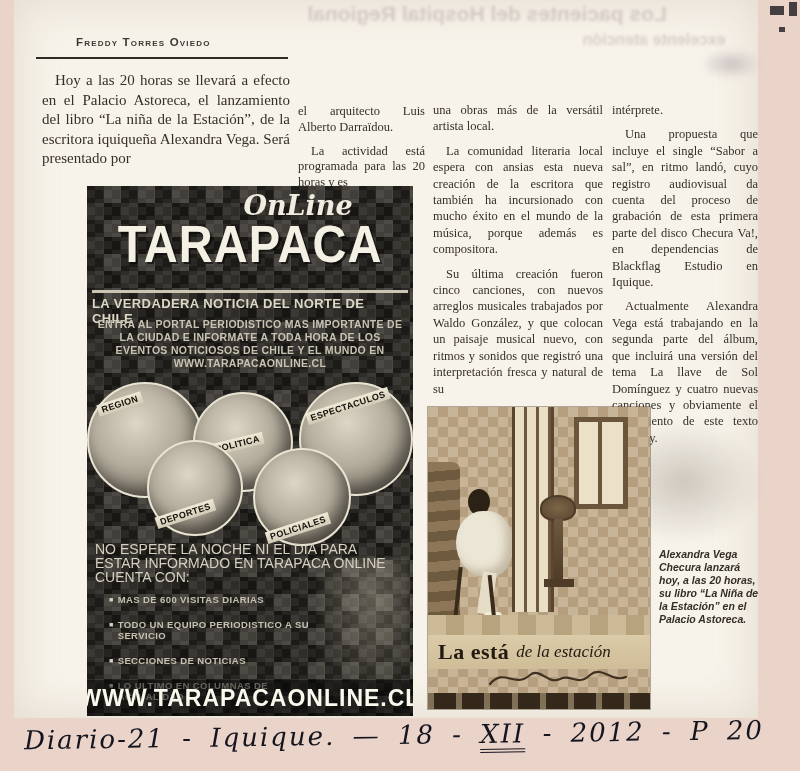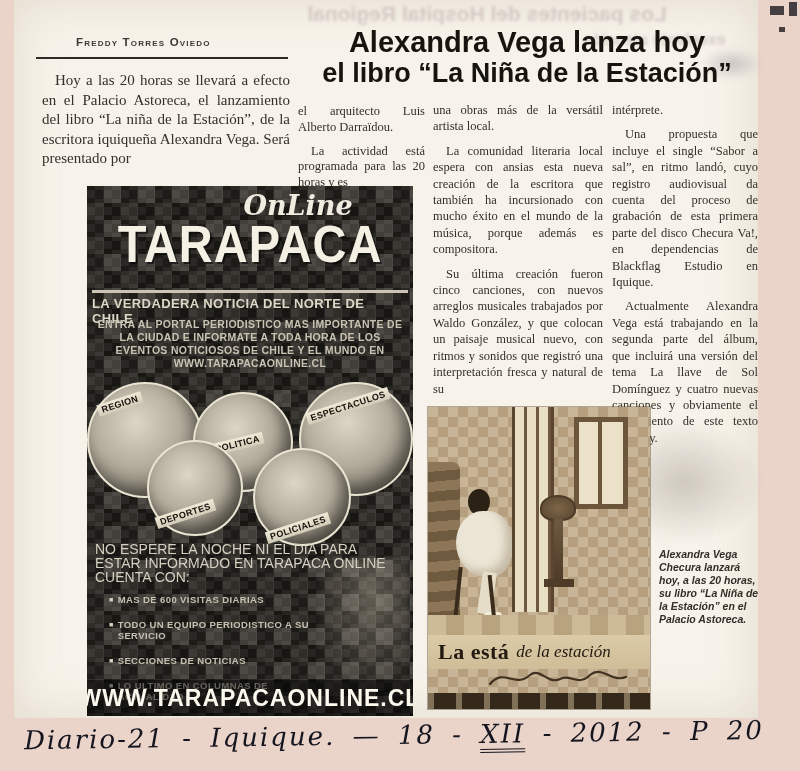--- a/index.html
+++ b/index.html
@@ -143,24 +143,20 @@
   <div class="ghost ghost2">excelente atención</div>
   <div class="speck speck1"></div>
   <div class="speck speck2"></div>
   <div class="speck speck3"></div>
   <div class="smudge1"></div>
   <div class="smudge2"></div>
 
   <div class="byline">Freddy Torres Oviedo</div>
   <div class="byline-rule"></div>
 
-  <div class="headline">
-    <span class="l1">Alexandra Vega lanza hoy</span>
-    <span class="l2">el libro “La Niña de la Estación”</span>
-  </div>
 
   <div class="col col1">
     <p class="ind">Hoy a las 20 horas se llevará a efecto en el Palacio Astoreca, el lanzamiento del libro “La niña de la Estación”, de la escritora iquiqueña Alexandra Vega. Será presentado por</p>
   </div>
   <div class="col col2">
     <p>el arquitecto Luis Alberto Darraïdou.</p>
     <p class="ind">La actividad está programada para las 20 horas y es</p>
   </div>
   <div class="col col3">
     <p>una obras más de la versátil artista local.</p>

